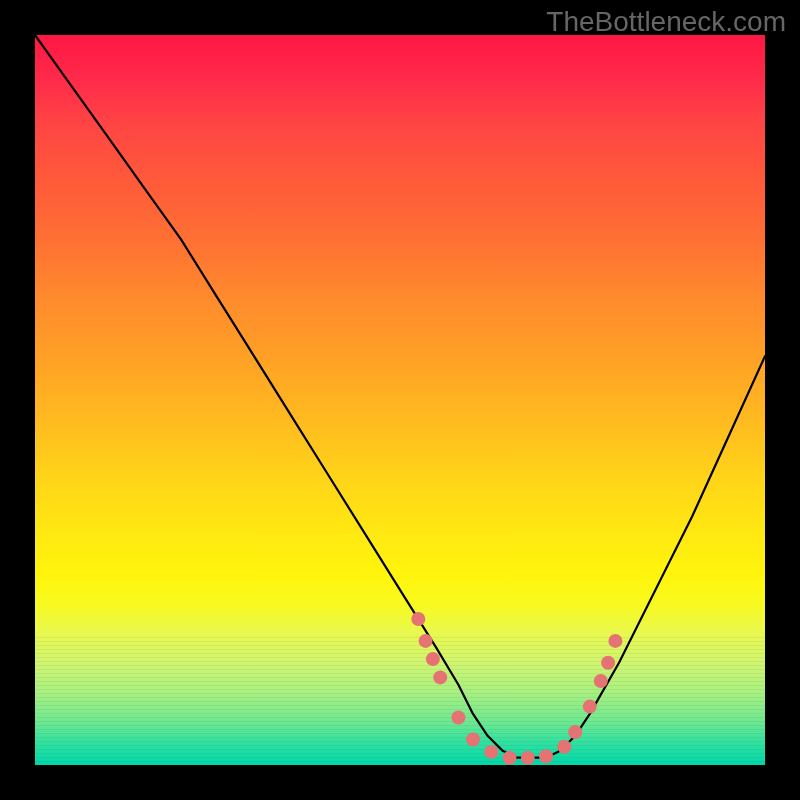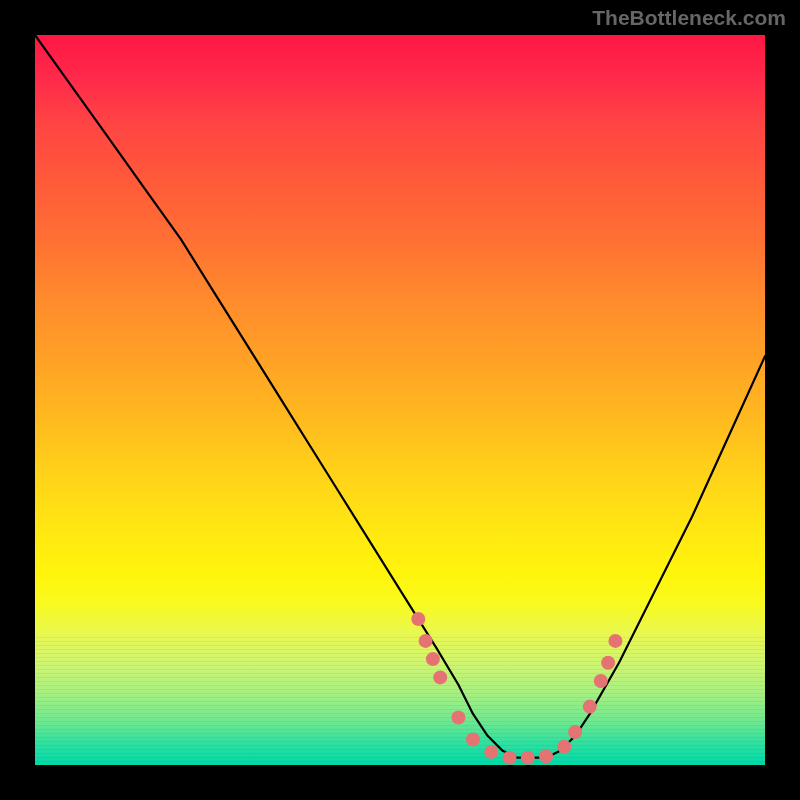--- a/index.html
+++ b/index.html
@@ -9,22 +9,22 @@
     background: #000;
     position: relative;
     overflow: hidden;
     font-family: Arial, sans-serif;
   }
   .watermark {
     position: absolute;
     top: 6px;
     right: 14px;
     color: #666;
-    font-size: 21px;
-    font-weight: bold;
+    font-size: 28px;
+    font-weight: normal;
     z-index: 10;
   }
   .chart-area {
     position: absolute;
     left: 35px;
     top: 35px;
     width: 730px;
     height: 730px;
   }
   .gradient-bg {

